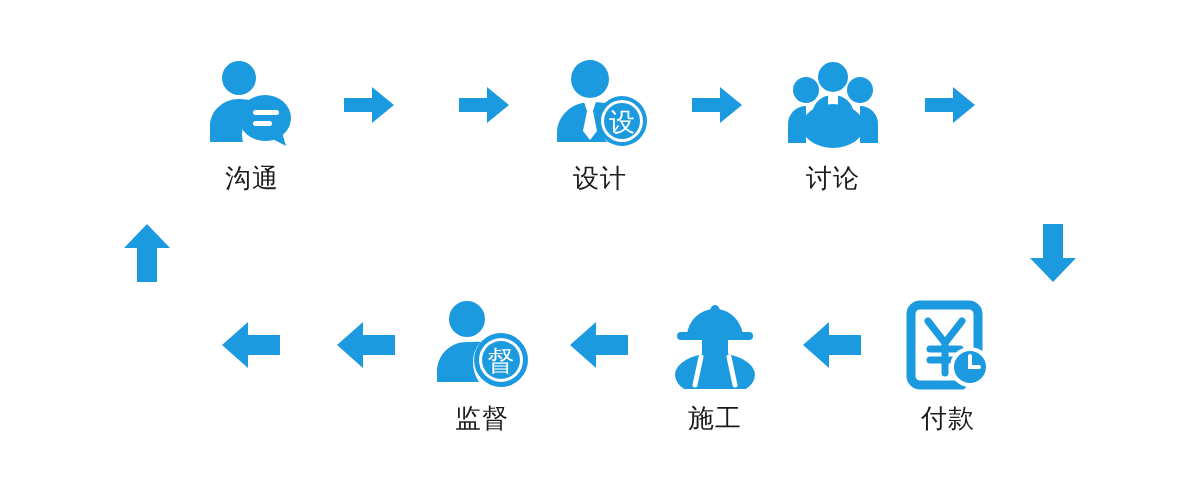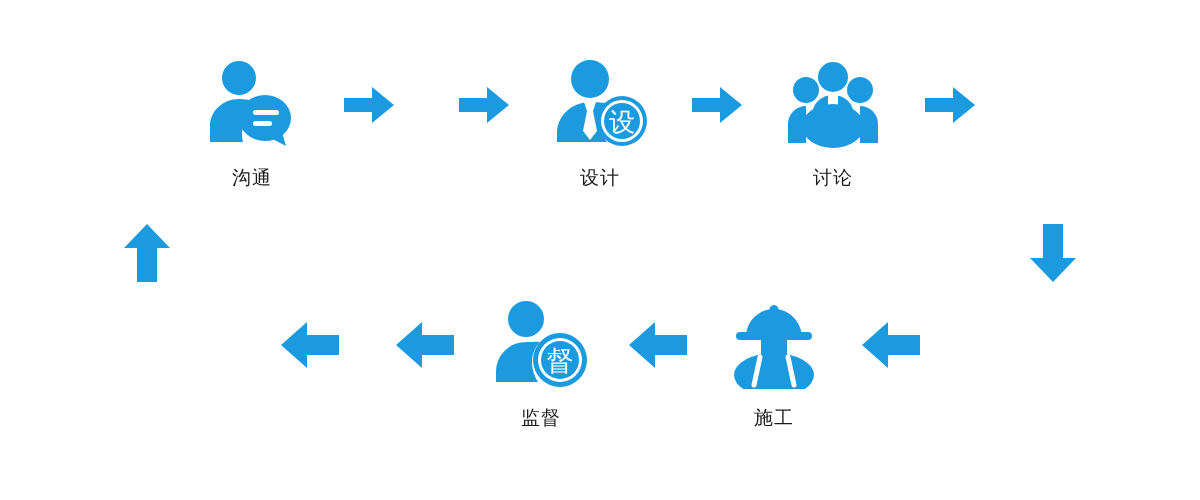--- a/index.html
+++ b/index.html
@@ -41,21 +41,21 @@
   .step-icon {
     width: 100px;
     height: 100px;
     display: flex;
     align-items: center;
     justify-content: center;
   }
   .step-icon svg { display: block; }
   .step-label {
     margin-top: 8px;
-    font-size: 19px;
+    font-size: 26px;
     line-height: 30px;
     color: #1b1b1b;
     letter-spacing: 1px;
     white-space: nowrap;
     font-family: "Liberation Sans", "DejaVu Sans", sans-serif;
   }
 
   
   .conn-h {
     width: 115px;
@@ -218,16 +218,33 @@
       </div>
       <div class="step-label">施工</div>
     </div>
 
     <div class="conn-h">
       <svg width="62" height="50" viewBox="0 0 62 50" fill="#1b9ae0" aria-hidden="true">
         <path d="M60 15H28V2L2 25l26 23V35h32z"></path>
       </svg>
     </div>
 
+    <div class="step">
+      <div class="step-icon">
+        <svg width="92" height="92" viewBox="0 0 92 92" aria-hidden="true">
+          <path d="M76 60V15a9 9 0 0 0-9-9H18a9 9 0 0 0-9 9v62a9 9 0 0 0 9 9h42" fill="none" stroke="#1b9ae0" stroke-width="9" stroke-linecap="round"></path>
+          <g fill="none" stroke="#1b9ae0" stroke-width="7" stroke-linecap="round">
+            <path d="M26 22l17 22 17-22"></path>
+            <line x1="43" y1="44" x2="43" y2="74"></line>
+            <line x1="28" y1="50" x2="58" y2="50"></line>
+            <line x1="28" y1="61" x2="58" y2="61"></line>
+          </g>
+          <circle cx="68" cy="68" r="20" fill="#ffffff"></circle>
+          <circle cx="68" cy="68" r="16" fill="#1b9ae0"></circle>
+          <path d="M68 57v11h9" fill="none" stroke="#ffffff" stroke-width="4" stroke-linecap="round"></path>
+        </svg>
+      </div>
+      <div class="step-label">付款</div>
+    </div>
 
   </div>
 
 </div>
 
 </body></html>

